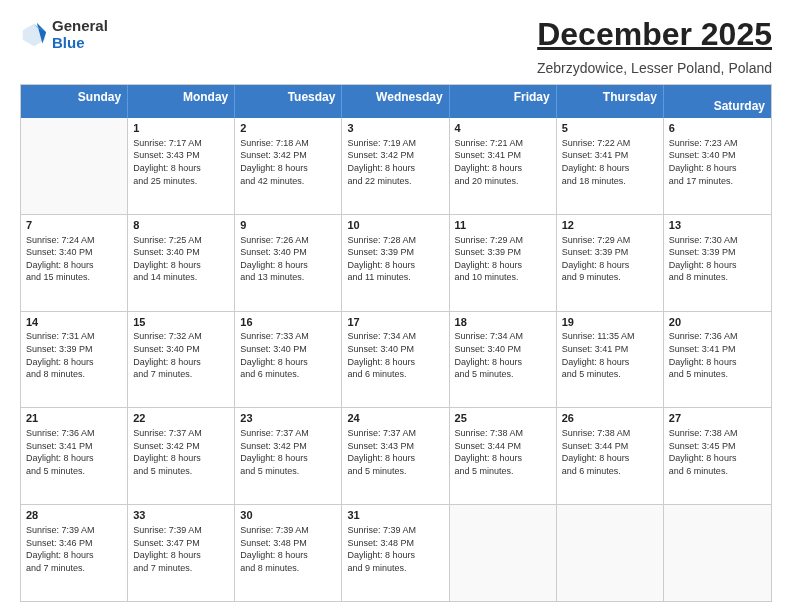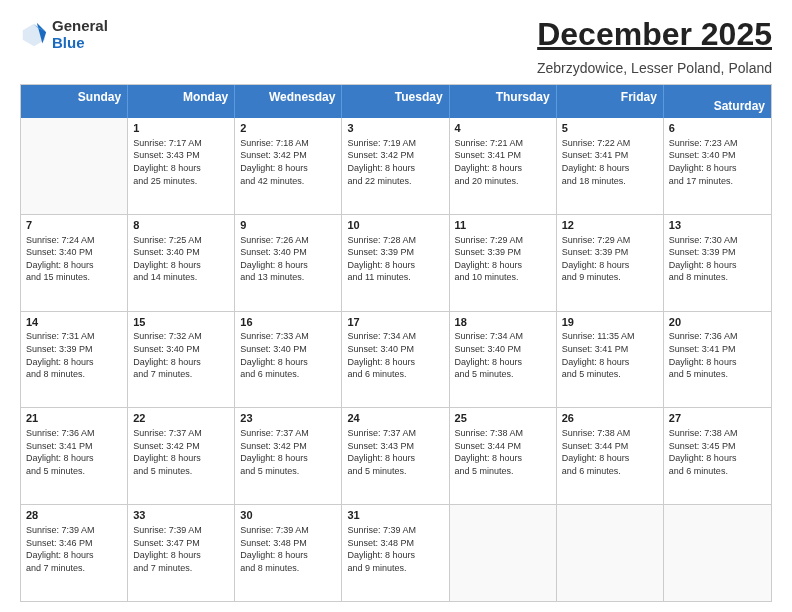--- a/index.html
+++ b/index.html
@@ -128,24 +128,24 @@
     <div class="title-area">
       <div class="month-title">December 2025</div>
       <div class="location">Zebrzydowice, Lesser Poland, Poland</div>
     </div>
   </div>
 
   <div class="calendar">
     <div class="cal-header">
     <div class="cal-header-cell">Sunday</div>
         <div class="cal-header-cell">Monday</div>
+        <div class="cal-header-cell">Tuesday</div>
         <div class="cal-header-cell">Wednesday</div>
-        <div class="cal-header-cell">Tuesday</div>
+        <div class="cal-header-cell">Friday</div>
         <div class="cal-header-cell">Thursday</div>
-        <div class="cal-header-cell">Friday</div>
         <div class="cal-header-cell">Saturday</div>
       </div>
     <div class="cal-body">
     <div class="cal-row">
           <div class="cal-cell empty"></div>
           <div class="cal-cell">
             <div class="day-num">1</div>
             <div class="cell-text">Sunrise: 7:17 AM</div>
             <div class="cell-text">Sunset: 3:43 PM</div>
             <div class="cell-text">Daylight: 8 hours</div>

